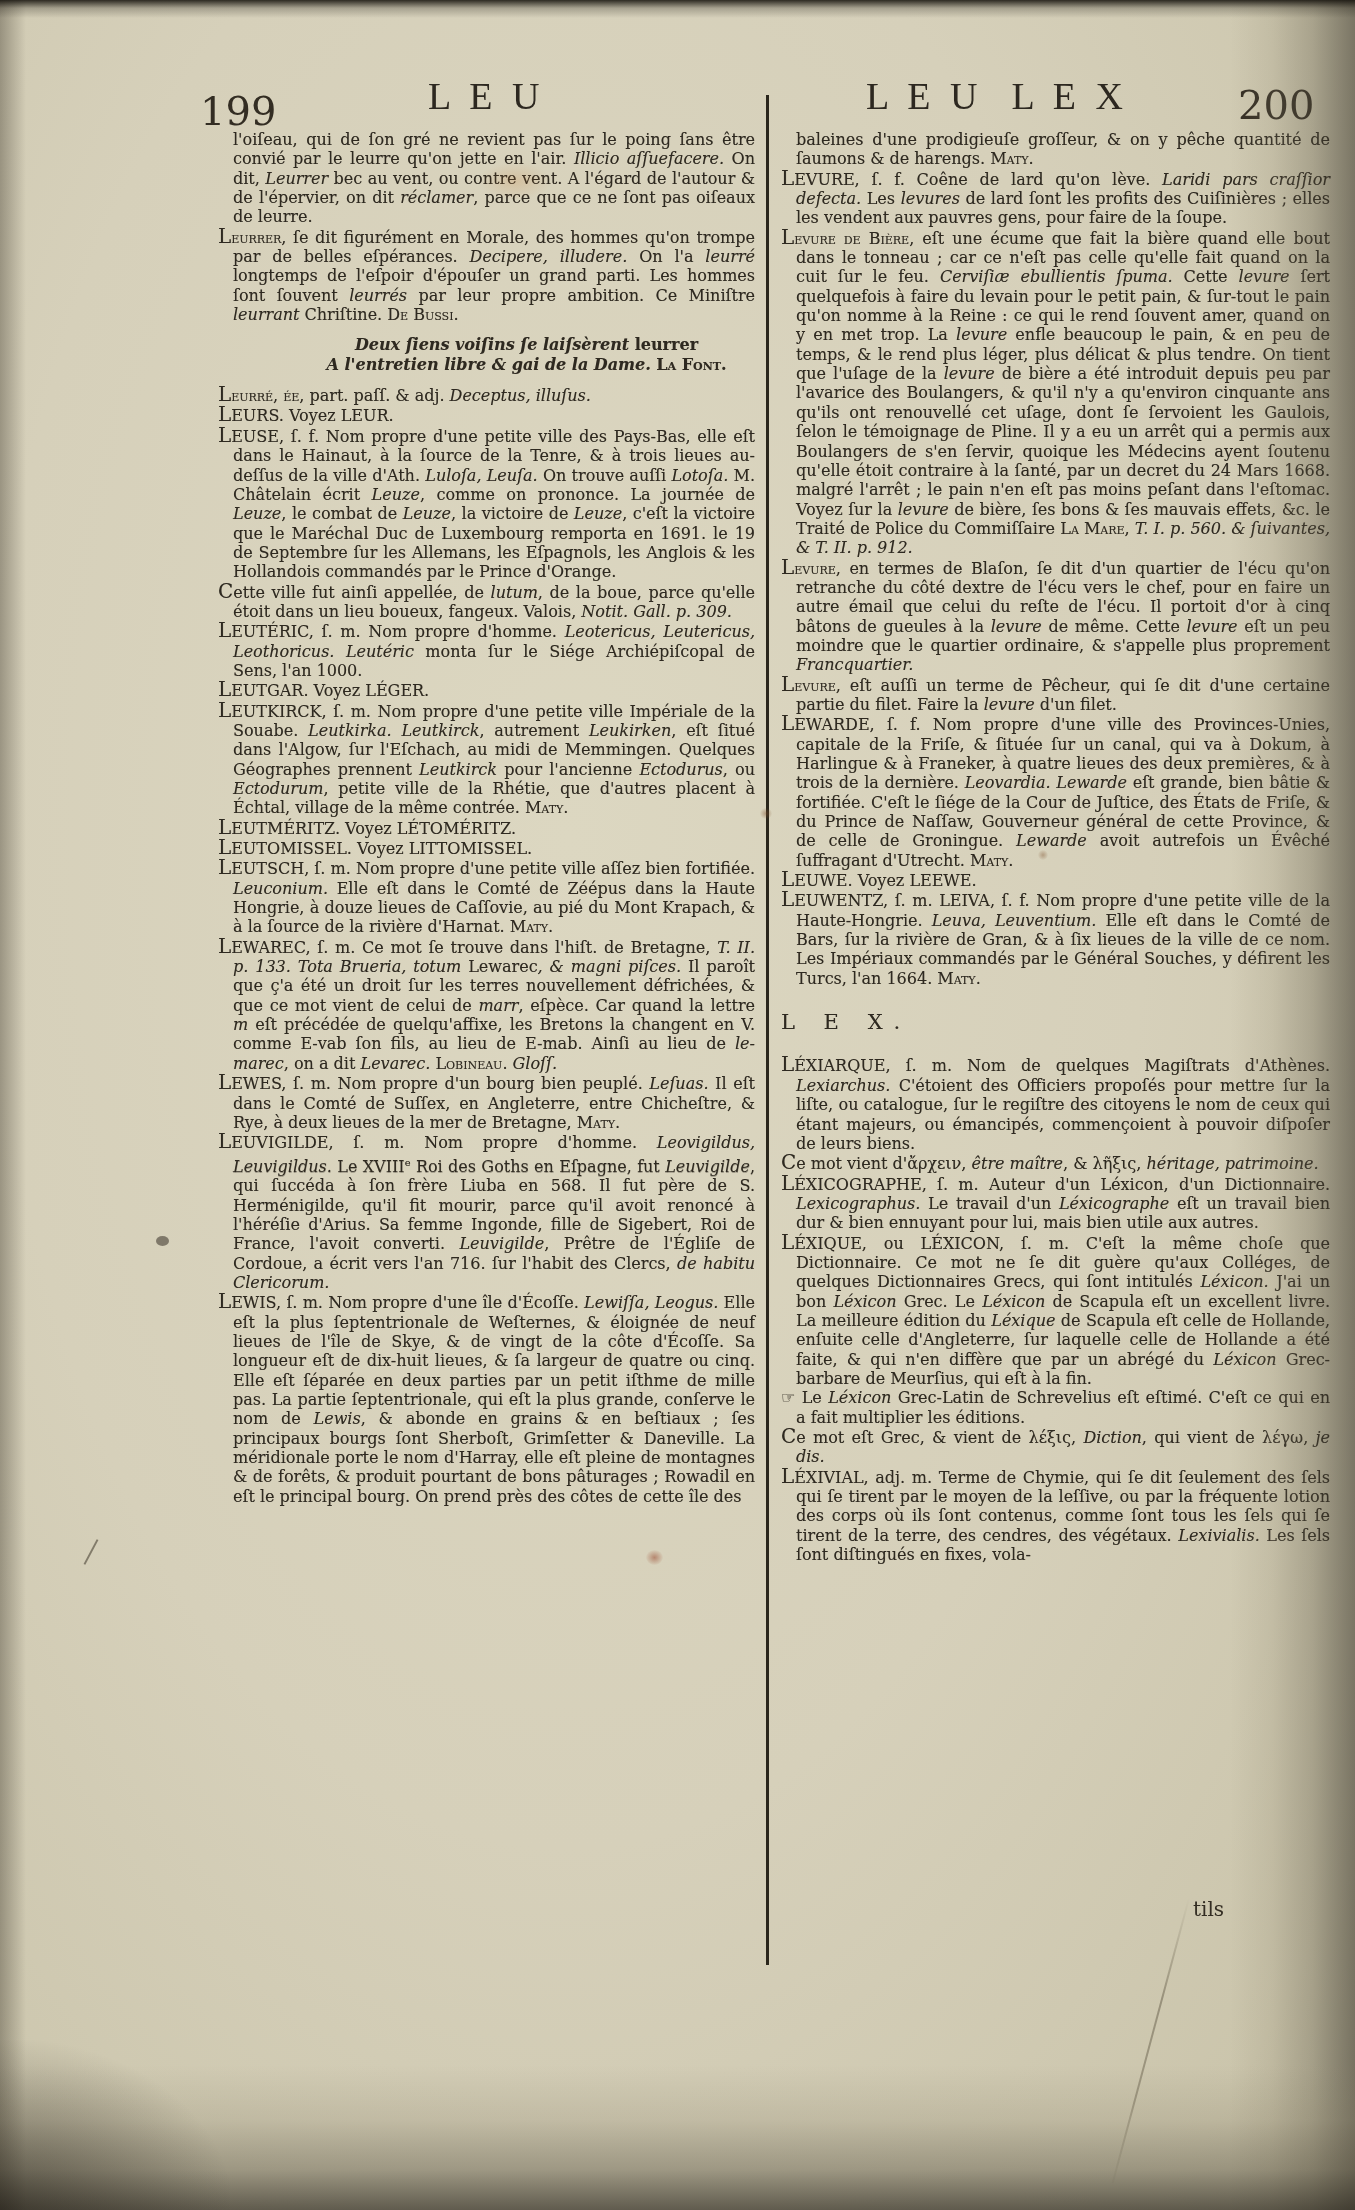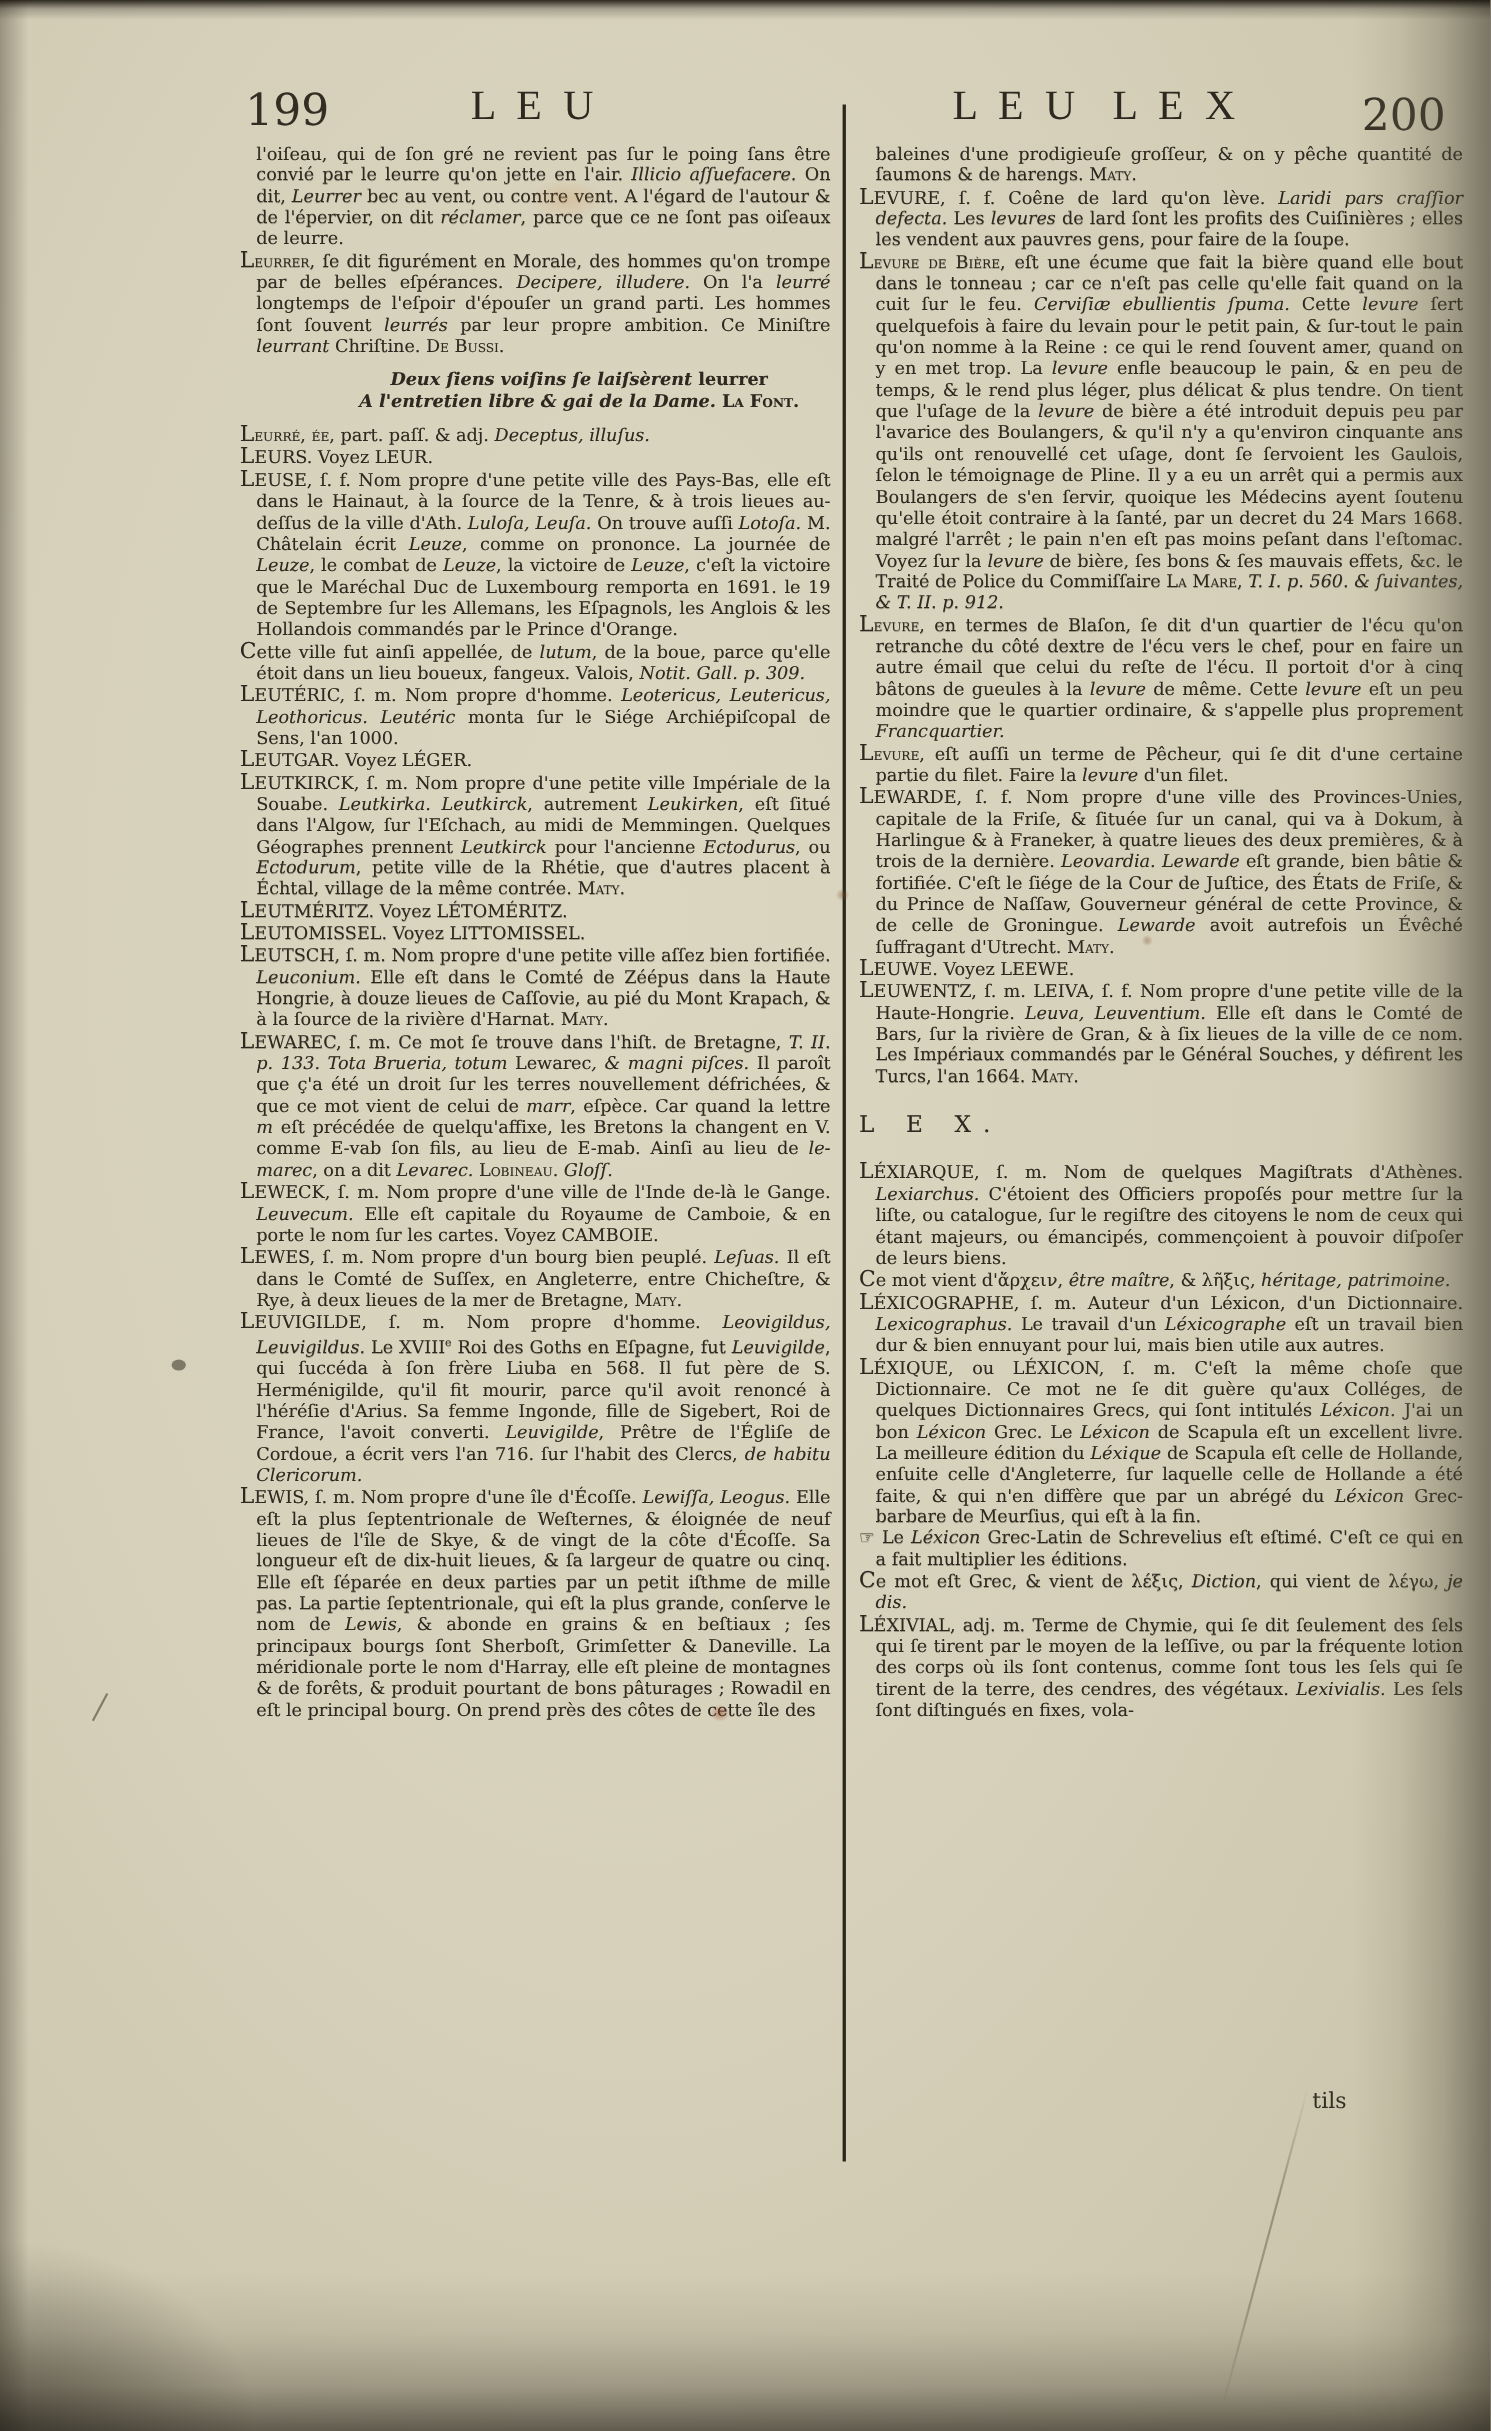--- a/index.html
+++ b/index.html
@@ -1,21 +1,21 @@
 <!DOCTYPE html>
 <html lang="fr"><head>
 <meta charset="utf-8">
 <style>
   html,body{margin:0;padding:0;background:#6e6a5e;}
   .page{position:relative;width:1355px;height:2210px;overflow:hidden;
         font-family:"DejaVu Serif", serif;color:#2e2920;
         background:radial-gradient(ellipse at 42% 38%, #dcd7c1 0%, #d6d0ba 52%, #cbc5ac 88%, #c2bca3 100%);}
   
   .pagenum{position:absolute;font-size:40px;color:#332d23;}
-  .pn-left{left:200px;top:78px;margin-left:23px;}
+  .pn-left{left:200px;top:88px;}
   .pn-right{left:1238px;top:82px;}
   .running-head{position:absolute;font-size:38px;letter-spacing:5px;white-space:pre;color:#2d2820;font-family:Liberation Serif, serif;}
   .rh-left{left:428px;top:74px;}
   .rh-right{left:866px;top:74px;}
   
   .col{position:absolute;top:130px;font-size:16px;line-height:19.35px;text-align:justify;
        text-shadow:0.2px 0.2px 0 rgba(46,41,32,0.35);hyphens:auto;}
   .col-left{left:218px;width:537px;}
   .col-right{left:781px;width:549px;}
   .column-rule{position:absolute;left:766px;top:95px;width:3px;height:1870px;background:#2a261c;}
@@ -80,21 +80,20 @@
       <div class="para entry initial"><span>LEURS. Voyez LEUR.</span></div>
       <div class="para entry initial"><span>LEUSE, ſ. f. Nom propre d'une petite ville des Pays-Bas, elle eſt dans le Hainaut, à la ſource de la Tenre, &amp; à trois lieues au-deſſus de la ville d'Ath. </span><span class="i">Luloſa, Leuſa.</span><span> On trouve auſſi </span><span class="i">Lotoſa.</span><span> M. Châtelain écrit </span><span class="i">Leuze</span><span>, comme on prononce. La journée de </span><span class="i">Leuze</span><span>, le combat de </span><span class="i">Leuze</span><span>, la victoire de </span><span class="i">Leuze</span><span>, c'eſt la victoire que le Maréchal Duc de Luxembourg remporta en 1691. le 19 de Septembre ſur les Allemans, les Eſpagnols, les Anglois &amp; les Hollandois commandés par le Prince d'Orange.</span></div>
       <div class="para entry initial"><span>Cette ville fut ainſi appellée, de </span><span class="i">lutum</span><span>, de la boue, parce qu'elle étoit dans un lieu boueux, fangeux. Valois, </span><span class="i">Notit. Gall. p. 309.</span></div>
       <div class="para entry initial"><span>LEUTÉRIC, ſ. m. Nom propre d'homme. </span><span class="i">Leotericus, Leutericus, Leothoricus. Leutéric</span><span> monta ſur le Siége Archiépiſcopal de Sens, l'an 1000.</span></div>
       <div class="para entry initial"><span>LEUTGAR. Voyez LÉGER.</span></div>
       <div class="para entry initial"><span>LEUTKIRCK, ſ. m. Nom propre d'une petite ville Impériale de la Souabe. </span><span class="i">Leutkirka. Leutkirck</span><span>, autrement </span><span class="i">Leukirken</span><span>, eſt ſitué dans l'Algow, ſur l'Eſchach, au midi de Memmingen. Quelques Géographes prennent </span><span class="i">Leutkirck</span><span> pour l'ancienne </span><span class="i">Ectodurus</span><span>, ou </span><span class="i">Ectodurum</span><span>, petite ville de la Rhétie, que d'autres placent à Échtal, village de la même contrée. </span><span class="sc">Maty</span><span>.</span></div>
       <div class="para entry initial"><span>LEUTMÉRITZ. Voyez LÉTOMÉRITZ.</span></div>
       <div class="para entry initial"><span>LEUTOMISSEL. Voyez LITTOMISSEL.</span></div>
       <div class="para entry initial"><span>LEUTSCH, ſ. m. Nom propre d'une petite ville aſſez bien fortifiée. </span><span class="i">Leuconium.</span><span> Elle eſt dans le Comté de Zéépus dans la Haute Hongrie, à douze lieues de Caſſovie, au pié du Mont Krapach, &amp; à la ſource de la rivière d'Harnat. </span><span class="sc">Maty</span><span>.</span></div>
       <div class="para entry initial"><span>LEWAREC, ſ. m. Ce mot ſe trouve dans l'hiſt. de Bretagne, </span><span class="i">T. II. p. 133. Tota Brueria, totum </span><span>Lewarec</span><span class="i">, &amp; magni piſces.</span><span> Il paroît que ç'a été un droit ſur les terres nouvellement défrichées, &amp; que ce mot vient de celui de </span><span class="i">marr</span><span>, eſpèce. Car quand la lettre </span><span class="i">m</span><span> eſt précédée de quelqu'affixe, les Bretons la changent en V. comme E-vab ſon fils, au lieu de E-mab. Ainſi au lieu de </span><span class="i">le-marec</span><span>, on a dit </span><span class="i">Levarec.</span><span> </span><span class="sc">Lobineau</span><span>. </span><span class="i">Gloſſ.</span></div>
-      <div class="para entry initial"><span>LEWECK, ſ. m. Nom propre d'une ville de l'Inde de-là le Gange. </span><span class="i">Leuvecum.</span><span> Elle eſt capitale du Royaume de Camboie, &amp; en porte le nom ſur les cartes. Voyez CAMBOIE.</span></div>
       <div class="para entry initial"><span>LEWES, ſ. m. Nom propre d'un bourg bien peuplé. </span><span class="i">Leſuas.</span><span> Il eſt dans le Comté de Suſſex, en Angleterre, entre Chicheſtre, &amp; Rye, à deux lieues de la mer de Bretagne, </span><span class="sc">Maty</span><span>.</span></div>
       <div class="para entry initial"><span>LEUVIGILDE, ſ. m. Nom propre d'homme. </span><span class="i">Leovigildus, Leuvigildus.</span><span> Le XVIII</span><span class="sup">e</span><span> Roi des Goths en Eſpagne, fut </span><span class="i">Leuvigilde</span><span>, qui ſuccéda à ſon frère Liuba en 568. Il fut père de S. Herménigilde, qu'il fit mourir, parce qu'il avoit renoncé à l'héréſie d'Arius. Sa femme Ingonde, fille de Sigebert, Roi de France, l'avoit converti. </span><span class="i">Leuvigilde</span><span>, Prêtre de l'Égliſe de Cordoue, a écrit vers l'an 716. ſur l'habit des Clercs, </span><span class="i">de habitu Clericorum.</span></div>
       <div class="para entry initial"><span>LEWIS, ſ. m. Nom propre d'une île d'Écoſſe. </span><span class="i">Lewiſſa, Leogus.</span><span> Elle eſt la plus ſeptentrionale de Weſternes, &amp; éloignée de neuf lieues de l'île de Skye, &amp; de vingt de la côte d'Écoſſe. Sa longueur eſt de dix-huit lieues, &amp; ſa largeur de quatre ou cinq. Elle eſt ſéparée en deux parties par un petit iſthme de mille pas. La partie ſeptentrionale, qui eſt la plus grande, conſerve le nom de </span><span class="i">Lewis</span><span>, &amp; abonde en grains &amp; en beſtiaux ; ſes principaux bourgs ſont Sherboſt, Grimſetter &amp; Daneville. La méridionale porte le nom d'Harray, elle eſt pleine de montagnes &amp; de forêts, &amp; produit pourtant de bons pâturages ; Rowadil en eſt le principal bourg. On prend près des côtes de cette île des</span></div>
     </div>
   <div class="col col-right" id="col-right">
       <div class="para cont"><span>baleines d'une prodigieuſe groſſeur, &amp; on y pêche quantité de ſaumons &amp; de harengs. </span><span class="sc">Maty</span><span>.</span></div>
       <div class="para entry initial"><span>LEVURE, ſ. f. Coêne de lard qu'on lève. </span><span class="i">Laridi pars craſſior defecta.</span><span> Les </span><span class="i">levures</span><span> de lard ſont les profits des Cuiſinières ; elles les vendent aux pauvres gens, pour faire de la ſoupe.</span></div>
       <div class="para entry initial"><span class="sc">Levure de Bière</span><span>, eſt une écume que fait la bière quand elle bout dans le tonneau ; car ce n'eſt pas celle qu'elle fait quand on la cuit ſur le feu. </span><span class="i">Cerviſiæ ebullientis ſpuma.</span><span> Cette </span><span class="i">levure</span><span> ſert quelquefois à faire du levain pour le petit pain, &amp; ſur-tout le pain qu'on nomme à la Reine : ce qui le rend ſouvent amer, quand on y en met trop. La </span><span class="i">levure</span><span> enfle beaucoup le pain, &amp; en peu de temps, &amp; le rend plus léger, plus délicat &amp; plus tendre. On tient que l'uſage de la </span><span class="i">levure</span><span> de bière a été introduit depuis peu par l'avarice des Boulangers, &amp; qu'il n'y a qu'environ cinquante ans qu'ils ont renouvellé cet uſage, dont ſe ſervoient les Gaulois, ſelon le témoignage de Pline. Il y a eu un arrêt qui a permis aux Boulangers de s'en ſervir, quoique les Médecins ayent ſoutenu qu'elle étoit contraire à la ſanté, par un decret du 24 Mars 1668. malgré l'arrêt ; le pain n'en eſt pas moins peſant dans l'eſtomac. Voyez ſur la </span><span class="i">levure</span><span> de bière, ſes bons &amp; ſes mauvais effets, &amp;c. le Traité de Police du Commiſſaire </span><span class="sc">La Mare</span><span>, </span><span class="i">T. I. p. 560. &amp; ſuivantes, &amp; T. II. p. 912.</span></div>
       <div class="para entry initial"><span class="sc">Levure</span><span>, en termes de Blaſon, ſe dit d'un quartier de l'écu qu'on retranche du côté dextre de l'écu vers le chef, pour en faire un autre émail que celui du reſte de l'écu. Il portoit d'or à cinq bâtons de gueules à la </span><span class="i">levure</span><span> de même. Cette </span><span class="i">levure</span><span> eſt un peu moindre que le quartier ordinaire, &amp; s'appelle plus proprement </span><span class="i">Francquartier.</span></div>
       <div class="para entry initial"><span class="sc">Levure</span><span>, eſt auſſi un terme de Pêcheur, qui ſe dit d'une certaine partie du filet. Faire la </span><span class="i">levure</span><span> d'un filet.</span></div>

